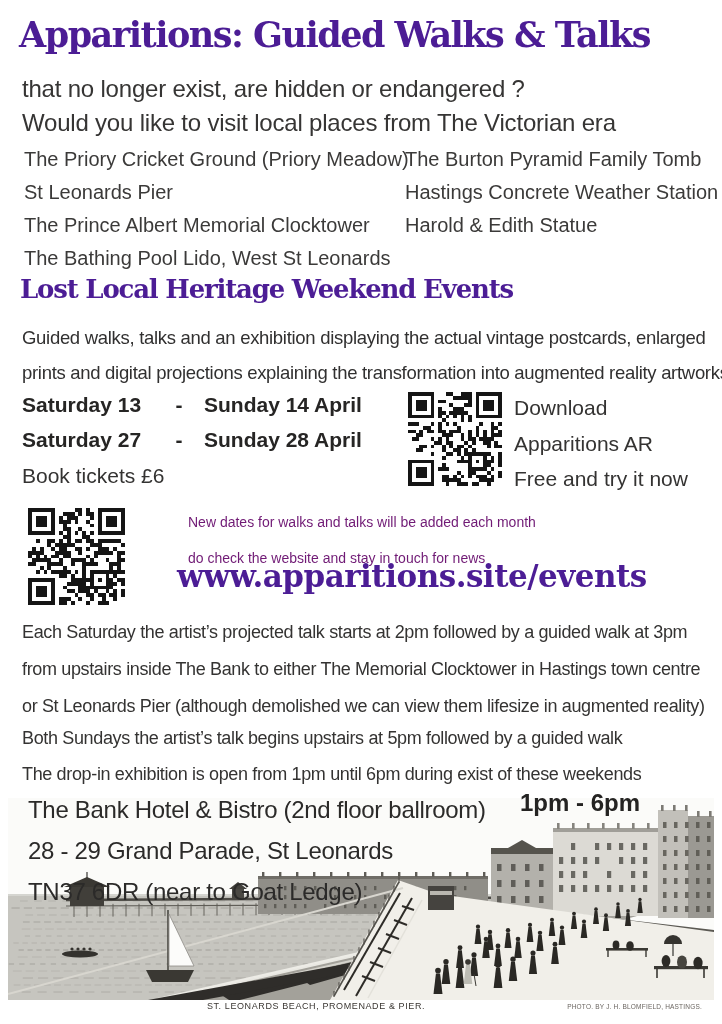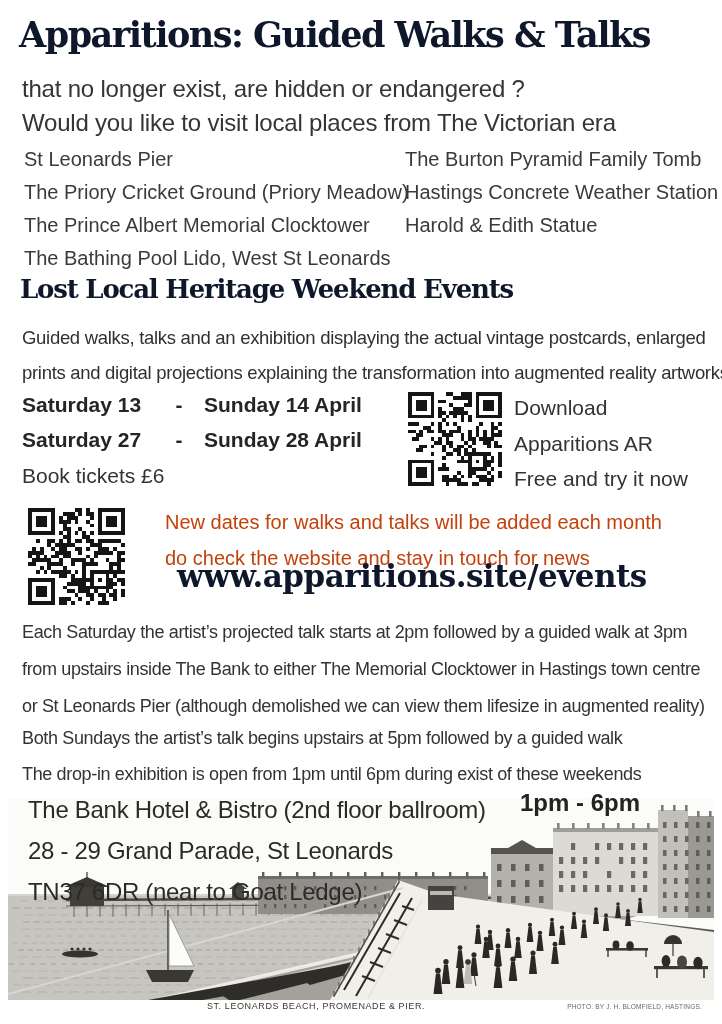--- a/index.html
+++ b/index.html
@@ -1,37 +1,37 @@
 <!DOCTYPE html>
 <html><head>
 <meta charset="utf-8">
 <style>
   html,body{margin:0;padding:0;background:#e9e9e9;}
   .page{
     position:relative;width:722px;height:1024px;margin:0 auto;background:#ffffff;
     font-family:"Liberation Sans",sans-serif;color:#2e2d2c;overflow:hidden;
   }
-  .slab{font-family:"DejaVu Serif",serif;font-weight:bold;color:#0f172a;}
+  .slab{font-family:"DejaVu Serif",serif;font-weight:bold;color:#4c1d95;}
   .nowrap{white-space:nowrap;}
   .title{position:absolute;left:19px;top:14px;font-size:35px;letter-spacing:-1.5px;}
   .intro{position:absolute;left:22px;top:72px;font-size:24px;line-height:34px;letter-spacing:-0.2px;color:#363534;}
   .places-left{position:absolute;left:24px;top:146px;font-size:20px;color:#3b3a39;}
   .places-right{position:absolute;left:405px;top:146px;font-size:20px;color:#3b3a39;}
   .place-item{height:33px;line-height:26px;}
   .h2{position:absolute;left:20px;top:274px;font-size:26px;letter-spacing:-1.2px;}
   .desc{position:absolute;left:22px;top:320px;font-size:18.5px;line-height:35px;letter-spacing:-0.3px;color:#313030;}
   .dates{position:absolute;left:22px;top:390px;font-size:21px;}
   .drow{display:grid;grid-template-columns:132px 50px 1fr;height:35px;line-height:30px;font-weight:bold;color:#262524;}
   .drow .dash{text-align:center;}
   .tickets{height:35px;line-height:32px;font-weight:normal;color:#343332;}
   .qr{position:absolute;background:#fff;}
   .qr1{left:408px;top:392px;width:94px;height:94px;}
   .qr2{left:28px;top:508px;width:97px;height:97px;}
   .qr1text{position:absolute;left:514px;top:390px;font-size:21px;line-height:35.5px;color:#343332;}
-  .newstext{position:absolute;left:165px;top:505px;font-size:20px;line-height:35.5px;color:#c2410c;}
+  .newstext{position:absolute;left:188px;top:505px;font-size:14px;line-height:35.5px;color:#701a75;}
   .url{position:absolute;left:177px;top:558px;font-size:31px;letter-spacing:-0.5px;}
   .para1{position:absolute;left:22px;top:614px;font-size:18px;line-height:37px;letter-spacing:-0.35px;color:#343332;}
   .para2{position:absolute;left:22px;top:720px;font-size:18px;line-height:36px;letter-spacing:-0.35px;color:#343332;}
   .venue{position:absolute;left:28px;top:789px;font-size:24px;line-height:41px;letter-spacing:-0.3px;color:#2b2a29;z-index:3;}
   .hours{position:absolute;left:520px;top:789px;font-size:24px;font-weight:bold;color:#242322;z-index:3;text-align:right;}
   .photo-wrap{position:absolute;left:8px;top:798px;width:706px;height:202px;z-index:1;}
   .caption{position:absolute;left:0;top:1001px;width:632px;text-align:center;font-size:9px;font-weight:normal;letter-spacing:0.6px;color:#3a3632;z-index:3;}
   .credit{position:absolute;right:20px;top:1003px;font-size:6.5px;letter-spacing:0.2px;color:#6a6560;z-index:3;}
 </style>
 </head>
@@ -40,22 +40,22 @@
 <div class="page">
 
   <div class="title slab nowrap">Apparitions: Guided Walks &amp; Talks</div>
 
   <div class="intro">
     <div class="nowrap">that no longer exist, are hidden or endangered ?</div>
     <div class="nowrap">Would you like to visit local places from The Victorian era</div>
   </div>
 
   <div class="places-left">
+    <div class="place-item nowrap">The Priory Cricket Ground (Priory Meadow)</div>
     <div class="place-item nowrap">St Leonards Pier</div>
-    <div class="place-item nowrap">The Priory Cricket Ground (Priory Meadow)</div>
     <div class="place-item nowrap">The Prince Albert Memorial Clocktower</div>
     <div class="place-item nowrap">The Bathing Pool Lido, West St Leonards</div>
   </div>
 
   <div class="places-right">
     <div class="place-item nowrap">The Burton Pyramid Family Tomb</div>
     <div class="place-item nowrap">Hastings Concrete Weather Station</div>
     <div class="place-item nowrap">Harold &amp; Edith Statue</div>
   </div>
 

